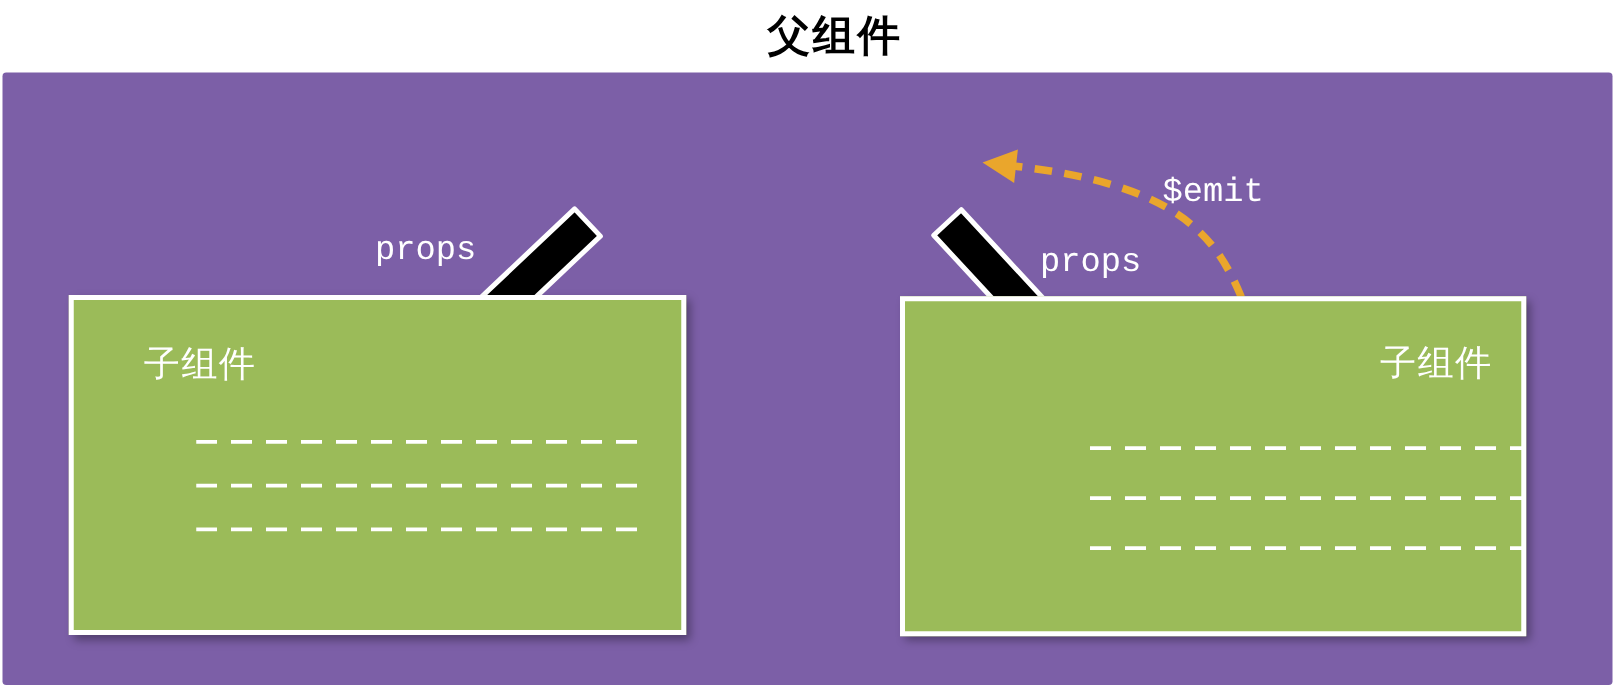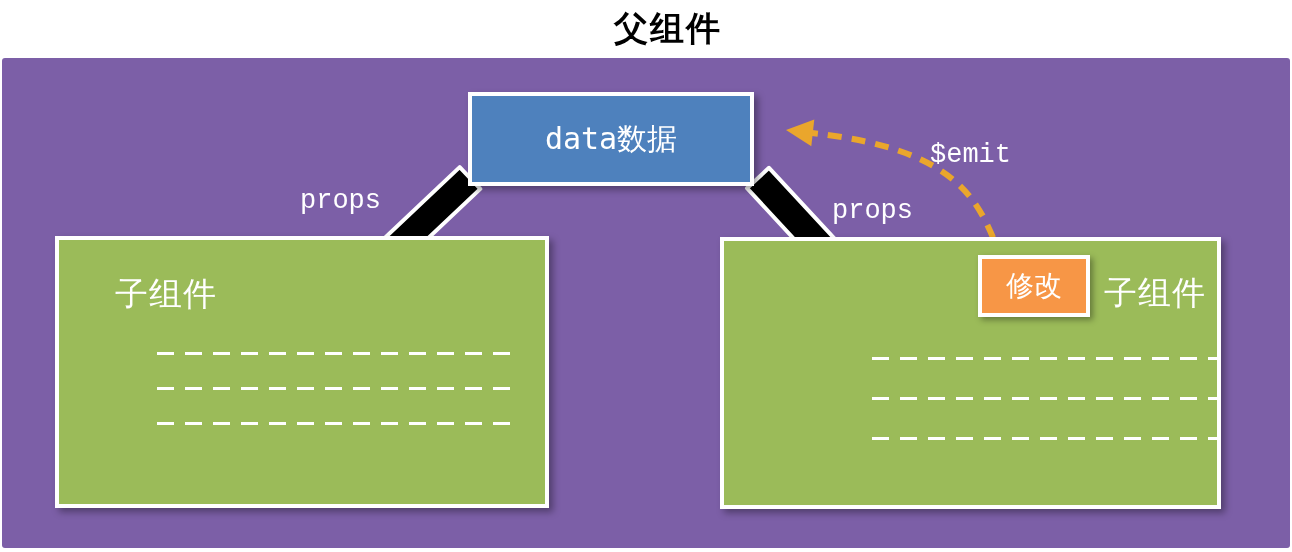--- a/index.html
+++ b/index.html
@@ -69,21 +69,21 @@
   }
   .child-right {
     left: 720px;
     top: 237px;
     width: 501px;
     height: 272px;
   }
   .child-label {
     position: absolute;
     color: #ffffff;
-    font-size: 33px;
+    font-size: 29px;
     letter-spacing: 1px;
   }
   .child-left .child-label {
     left: 56px;
     top: 32px;
   }
   .child-right .child-label {
     left: 380px;
     top: 30px;
   }
@@ -145,35 +145,29 @@
   <svg class="arrow-layer" viewBox="0 0 1292 552">
 
     <polygon points="459.7,167.1 353.8,267.2 340.8,253.4 322,318 387.5,302.8 374.4,289.0 480.3,188.9" fill="#000000" stroke="#ffffff" stroke-width="4" stroke-linejoin="round"></polygon>
 
     <polygon points="747.0,188.2 831.6,279.6 817.7,292.5 882,312 867.6,246.3 853.6,259.2 769.0,167.8" fill="#000000" stroke="#ffffff" stroke-width="4" stroke-linejoin="round"></polygon>
 
     <path d="M 1002 260 C 980 205 965 150 812 133" fill="none" stroke="#EAA62C" stroke-width="6" stroke-dasharray="14 10"></path>
     <polygon points="786,130 814.3,119.5 811.3,146.3" fill="#EAA62C"></polygon>
   </svg>
 
-  <div class="data-box">
-    <span>data数据</span>
-  </div>
 
   <div class="child-box child-left">
     <span class="child-label">子组件</span>
     <div class="dashed-line line-1"></div>
     <div class="dashed-line line-2"></div>
     <div class="dashed-line line-3"></div>
   </div>
 
   <div class="child-box child-right">
-    <div class="modify-box">
-      <span>修改</span>
-    </div>
     <span class="child-label">子组件</span>
     <div class="dashed-line line-1"></div>
     <div class="dashed-line line-2"></div>
     <div class="dashed-line line-3"></div>
   </div>
 
   <div class="flow-label props-left-label">props</div>
   <div class="flow-label props-right-label">props</div>
   <div class="flow-label emit-label">$emit</div>
 

